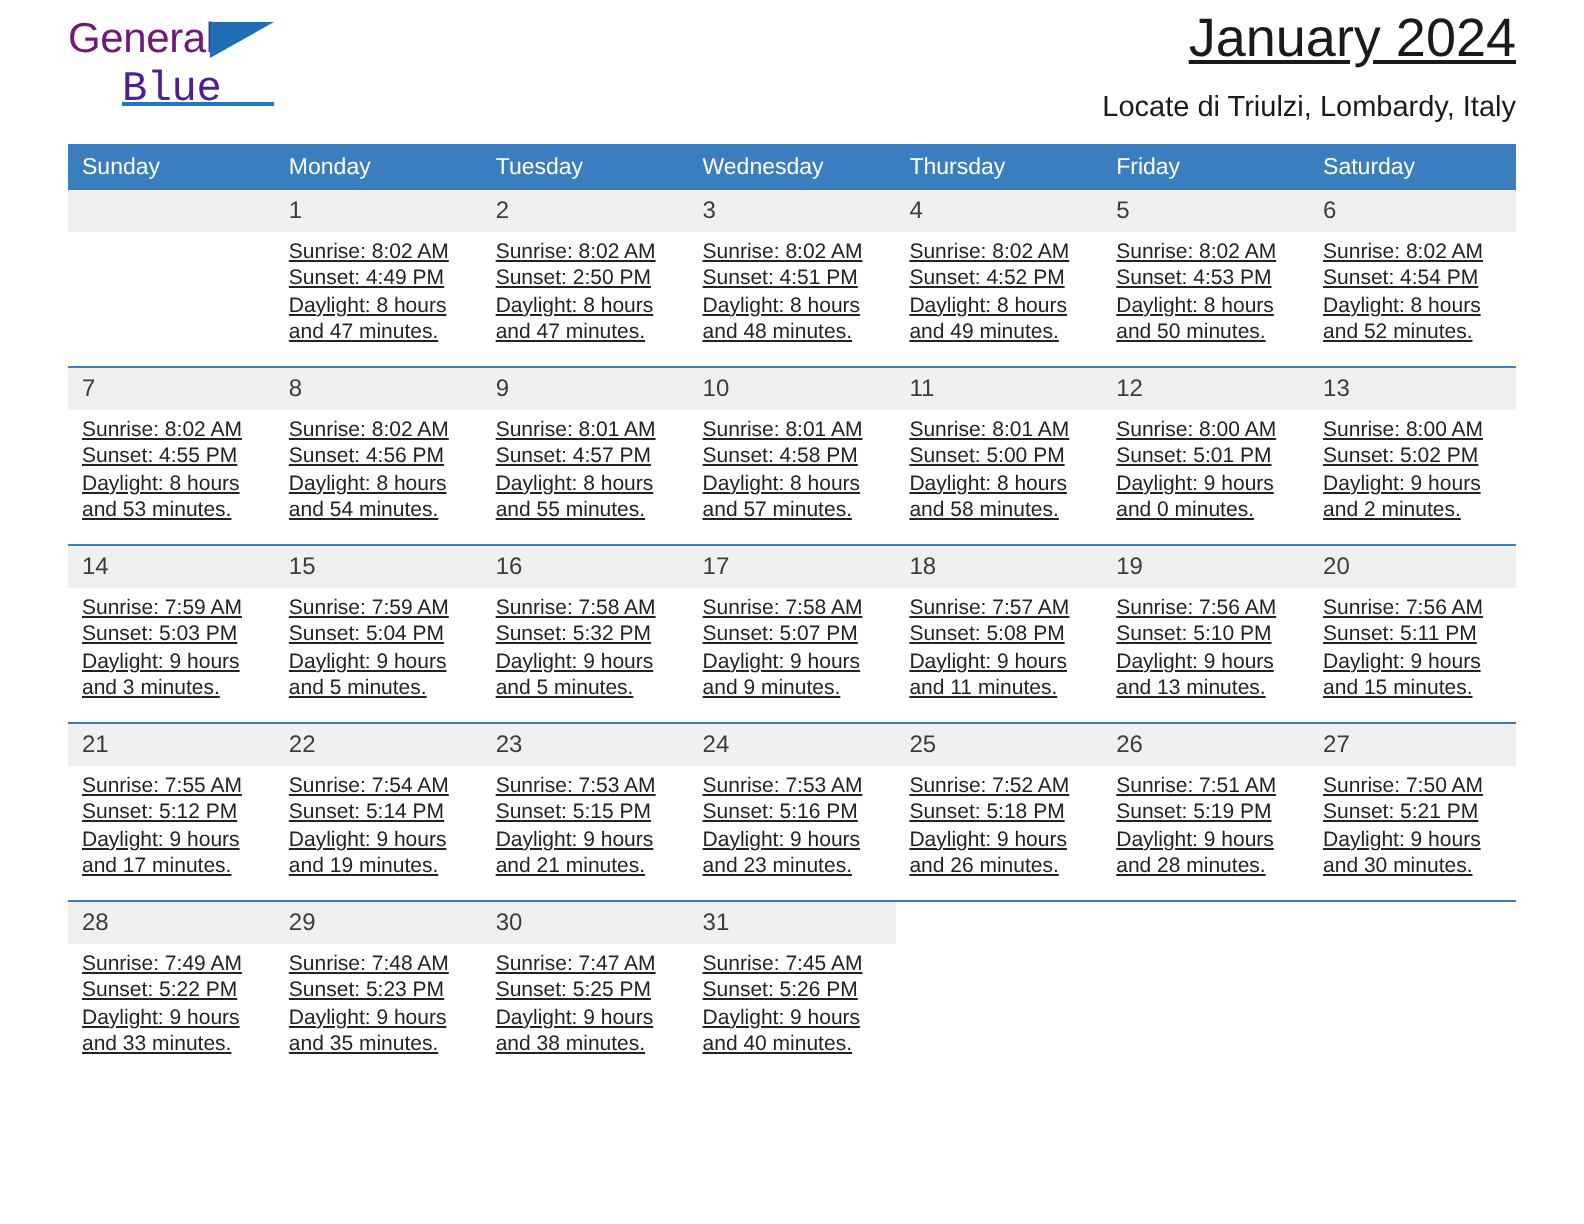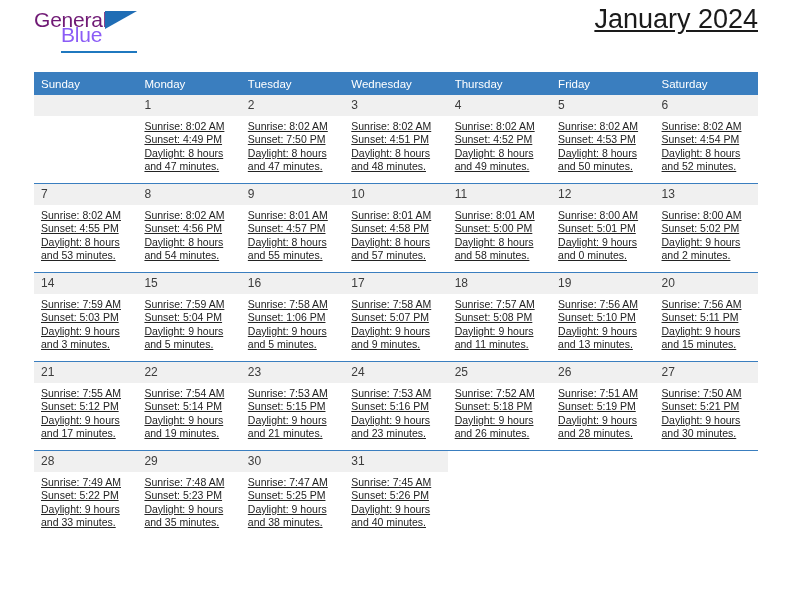--- a/index.html
+++ b/index.html
@@ -43,24 +43,25 @@
     position: absolute;
     left: 0;
     top: 0;
     font-size: 21px;
     letter-spacing: -0.2px;
     color: #701a75;
   }
   .brand-blue {
     position: absolute;
     left: 27px;
-    top: 15px;
+    top: 26px;
     font-size: 21px;
     letter-spacing: -0.2px;
-    color: #8b5cf6;
+    color: #4c1d95;
+    font-family: Liberation Mono, monospace;
   }
   .brand-triangle {
     position: absolute;
     left: 71px;
     top: 3px;
     width: 0;
     height: 0;
     border-left: 32px solid #1f6db5;
     border-bottom: 18px solid transparent;
   }
@@ -161,20 +162,21 @@
 
     <div class="brand">
       <span class="brand-general">General</span>
       <span class="brand-triangle"></span>
       <span class="brand-blue">Blue</span>
       <span class="brand-underline"></span>
     </div>
 
     <div class="titles">
       <div class="cal-title">January 2024</div>
+      <div class="cal-subtitle">Locate di Triulzi, Lombardy, Italy</div>
     </div>
 
   </div>
 
   <table class="calendar">
     <thead>
       <tr>
         <th>Sunday</th>
         <th>Monday</th>
         <th>Tuesday</th>
@@ -195,21 +197,21 @@
               <div>Sunrise: 8:02 AM</div>
               <div>Sunset: 4:49 PM</div>
               <div>Daylight: 8 hours</div>
               <div>and 47 minutes.</div>
             </div>
           </td>
           <td>
             <div class="daynum">2</div>
             <div class="dayinfo">
               <div>Sunrise: 8:02 AM</div>
-              <div>Sunset: 7:50 PM</div>
+              <div>Sunset: 2:50 PM</div>
               <div>Daylight: 8 hours</div>
               <div>and 47 minutes.</div>
             </div>
           </td>
           <td>
             <div class="daynum">3</div>
             <div class="dayinfo">
               <div>Sunrise: 8:02 AM</div>
               <div>Sunset: 4:51 PM</div>
               <div>Daylight: 8 hours</div>
@@ -325,21 +327,21 @@
               <div>Sunrise: 7:59 AM</div>
               <div>Sunset: 5:04 PM</div>
               <div>Daylight: 9 hours</div>
               <div>and 5 minutes.</div>
             </div>
           </td>
           <td>
             <div class="daynum">16</div>
             <div class="dayinfo">
               <div>Sunrise: 7:58 AM</div>
-              <div>Sunset: 1:06 PM</div>
+              <div>Sunset: 5:32 PM</div>
               <div>Daylight: 9 hours</div>
               <div>and 5 minutes.</div>
             </div>
           </td>
           <td>
             <div class="daynum">17</div>
             <div class="dayinfo">
               <div>Sunrise: 7:58 AM</div>
               <div>Sunset: 5:07 PM</div>
               <div>Daylight: 9 hours</div>

